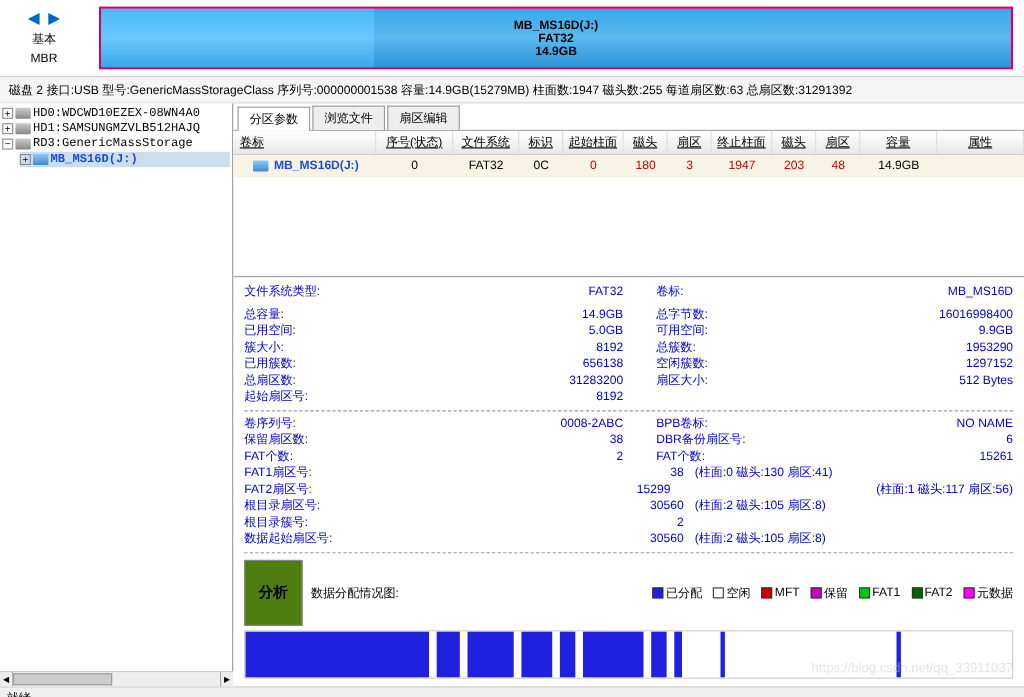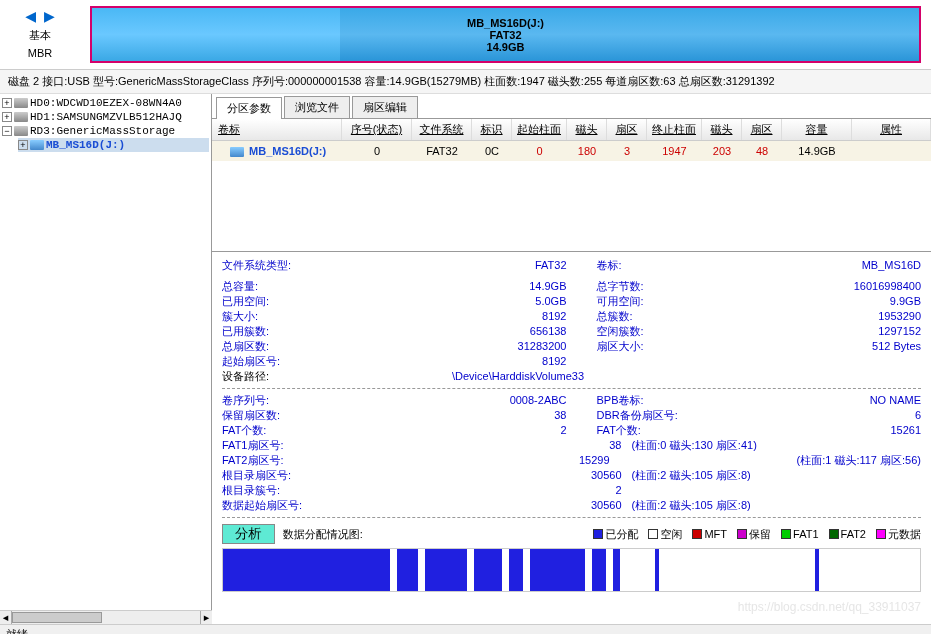--- a/index.html
+++ b/index.html
@@ -35,21 +35,21 @@
 .red { color: #c00; }
 .detail-panel { flex: 1; overflow: auto; padding: 6px 10px; border-top: 1px solid #999; font-size: 11px; }
 .detail-row { display: flex; line-height: 15px; }
 .dl-label { color: #0000cc; width: 110px; }
 .dl-val { color: #0000cc; text-align: right; flex: 1; padding-right: 10px; }
 .dl-label2 { color: #0000cc; width: 110px; padding-left: 20px; }
 .dl-val2 { color: #0000cc; text-align: right; flex: 1; }
 .black { color: #000; }
 .divider { border-top: 1px dashed #999; margin: 4px 0; }
 .analyze-row { display: flex; align-items: center; margin-top: 6px; }
-.analyze-btn { padding: 0 12px; border: 1px solid #888; background: #5eead4; cursor: pointer; margin-right: 8px; }
+.analyze-btn { padding: 20px 12px; border: 1px solid #888; background: #4d7c0f; cursor: pointer; margin-right: 8px; font-weight: bold; }
 .legend { display: flex; gap: 10px; font-size: 11px; margin-left: auto; }
 .legend-item { display: flex; align-items: center; gap: 2px; }
 .legend-box { width: 10px; height: 10px; border: 1px solid #333; }
 .alloc-map { height: 44px; margin-top: 4px; background: #fff; border: 1px solid #ccc; position: relative; overflow: hidden; }
 .alloc-block { position: absolute; top: 0; bottom: 0; background: #2020e0; }
 .status-bar { height: 18px; border-top: 1px solid #ccc; padding: 2px 6px; font-size: 11px; background: #f0f0f0; }
 .scrollbar-horiz { height: 14px; background: #eee; border-top: 1px solid #ccc; position: relative; }
 .scrollbar-thumb { position: absolute; left: 12px; width: 90px; top: 1px; bottom: 1px; background: #ccc; border: 1px solid #999; }
 .watermark { position: absolute; right: 10px; bottom: 20px; color: #ccc; font-size: 12px; opacity: 0.5; }
 </style>
@@ -186,24 +186,20 @@
         <div class="dl-val">31283200</div>
         <div class="dl-label2">扇区大小:</div>
         <div class="dl-val2">512 Bytes</div>
       </div>
       <div class="detail-row">
         <div class="dl-label">起始扇区号:</div>
         <div class="dl-val">8192</div>
         <div class="dl-label2"></div>
         <div class="dl-val2"></div>
       </div>
-      <div class="detail-row">
-        <div class="dl-label black">设备路径:</div>
-        <div class="dl-val" style="text-align:left;padding-left:120px;">\Device\HarddiskVolume33</div>
-      </div>
       <div class="divider"></div>
       <div class="detail-row">
         <div class="dl-label">卷序列号:</div>
         <div class="dl-val">0008-2ABC</div>
         <div class="dl-label2">BPB卷标:</div>
         <div class="dl-val2">NO NAME</div>
       </div>
       <div class="detail-row">
         <div class="dl-label">保留扇区数:</div>
         <div class="dl-val">38</div>

